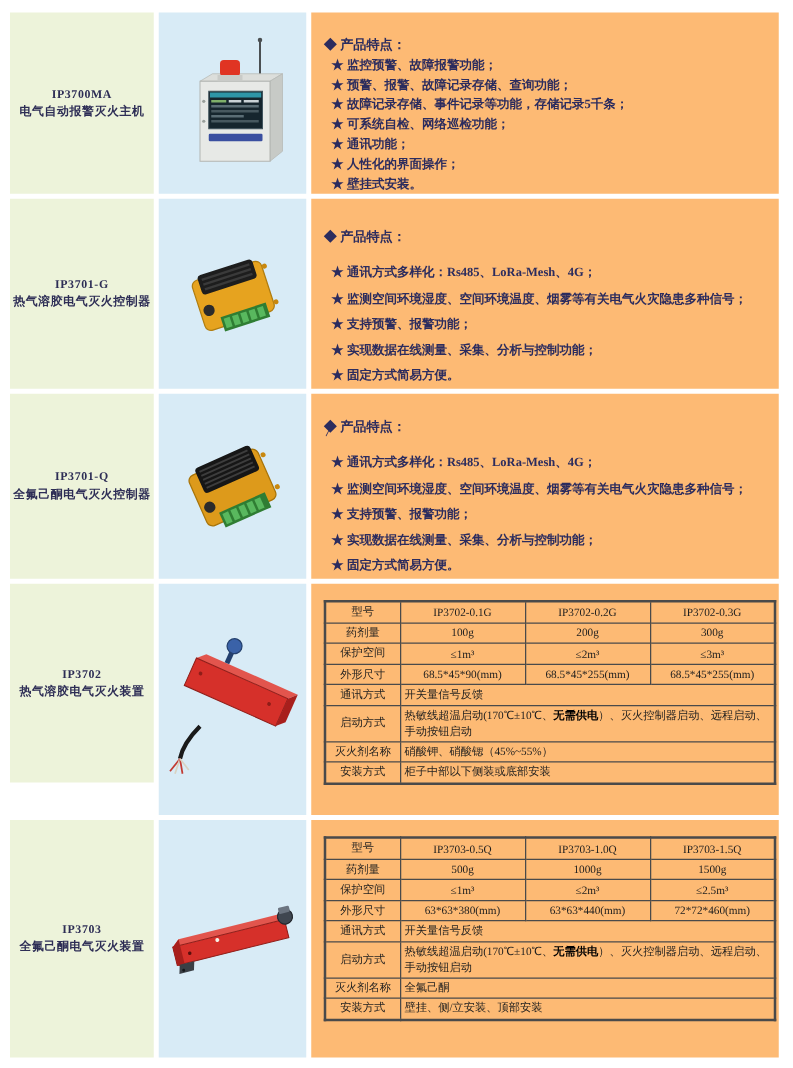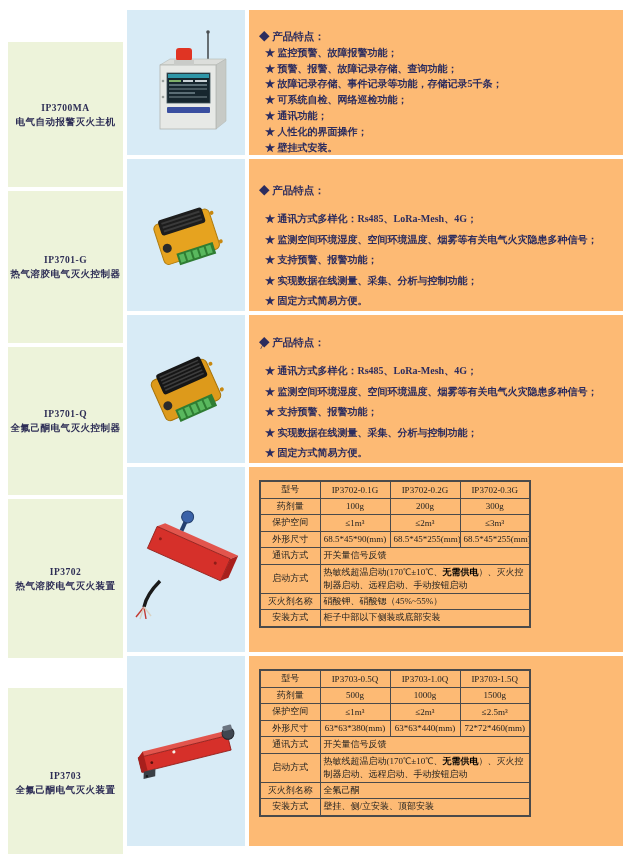--- a/index.html
+++ b/index.html
@@ -5,32 +5,32 @@
   html,body{margin:0;padding:0;background:#ffffff;}
   body{width:634px;height:854px;font-family:"Liberation Serif", serif;}
   .page{position:relative;width:634px;height:854px;background:#ffffff;overflow:hidden;}
   .prod-row{position:absolute;left:8px;display:flex;gap:4px;}
   .r1{top:10px;height:145px}
   .r2{top:159px;height:152px}
   .r3{top:315px;height:148px}
   .r4{top:467px;height:185px}
   .r5{top:656px;height:190px}
   .panel{box-sizing:border-box;}
-  .name-panel{width:115px;background:#edf3da;display:flex;flex-direction:column;align-items:center;justify-content:center;color:#2d2d55;font-size:9.5px;font-weight:600;text-align:center;line-height:14px;letter-spacing:.5px;margin-top:32px;}
+  .name-panel{width:115px;background:#edf3da;display:flex;flex-direction:column;align-items:center;justify-content:center;color:#2d2d55;font-size:9.5px;font-weight:600;text-align:center;line-height:14px;letter-spacing:.5px;}
   .image-panel{width:118px;background:#d8ebf6;display:flex;align-items:center;justify-content:center;}
   .info-panel{width:374px;background:#fdba74;position:relative;color:#2c2c5e;}
   .feat-wrap1{padding-top:19px;}
   .feat-wrap1 .feat-title,.feat-wrap1 .feat-line{line-height:15.8px;}
   .feat-wrap2{padding-top:24px;}
   .feat-wrap2 .feat-title{margin-bottom:10px;line-height:16px;}
   .feat-wrap2 .feat-line{line-height:20.5px;}
   .feat-title{margin-left:10px;font-size:10.5px;font-weight:700;}
   .feat-line{margin-left:16px;font-size:10px;font-weight:600;}
   .stray{position:absolute;left:12px;top:26px;font-size:9px;font-weight:700;transform:rotate(8deg);}
-  table.spec{border-collapse:collapse;table-layout:fixed;width:272px;margin:13px 0 0 10px;border:2px solid #4a4a4a;font-size:9px;color:#1e1e1e;background:transparent;}
+  table.spec{border-collapse:collapse;table-layout:fixed;width:362px;margin:13px 0 0 10px;border:2px solid #4a4a4a;font-size:9px;color:#1e1e1e;background:transparent;}
   table.spec td{border:1px solid #4a4a4a;padding:1px 3px;text-align:center;height:13.5px;overflow:hidden;}
   table.spec col.c-lbl{width:60px}
   table.spec td.lspan{text-align:left;}
   table.spec b{color:#000;font-weight:700;}
   svg{display:block}
 </style>
 </head>
 <body>
 
 <div class="page">

